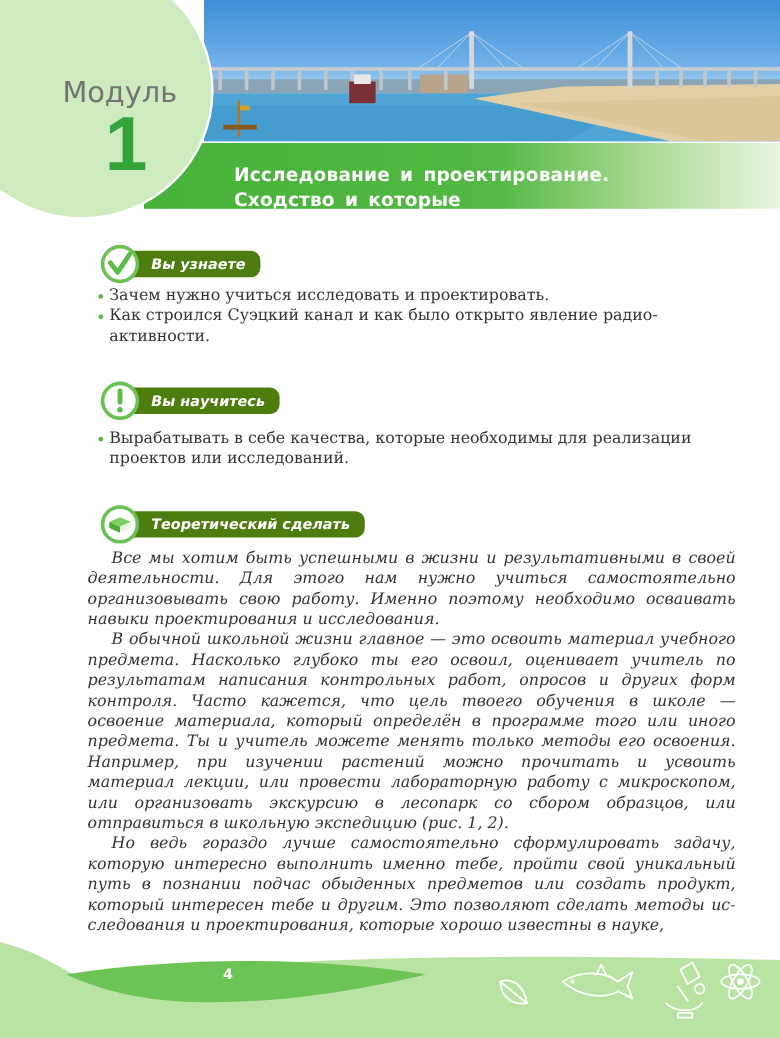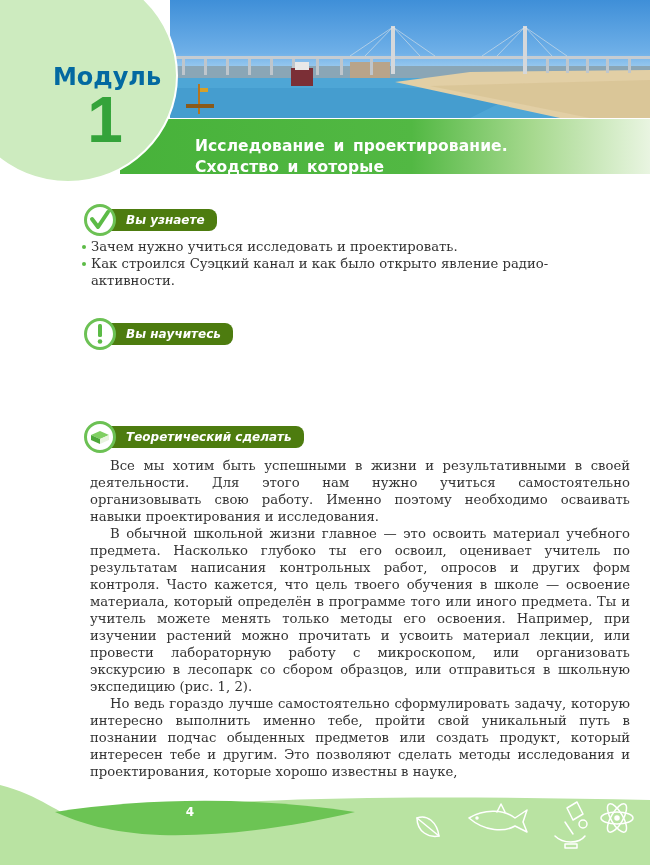--- a/index.html
+++ b/index.html
@@ -24,22 +24,22 @@
       font-family: "DejaVu Sans", sans-serif; font-weight: bold; font-size: 15.5px;
       line-height: 21px; color: #ffffff; letter-spacing: 0.1px; word-spacing: 3px;
     }
 
     
     .module-circle {
       position: absolute; left: -42px; top: -32px; width: 220px; height: 215px;
       border-radius: 50%; background: #cdebbf; border: 2px solid #ffffff;
     }
     .module-word {
-      position: absolute; left: 52px; top: 63px; width: 110px; text-align: center;
-      font-family: "DejaVu Sans", sans-serif; font-size: 24px; font-weight: bold; color: #0369a1;
+      position: absolute; left: 52px; top: 63px; width: 110px; text-align: left;
+      font-family: "DejaVu Sans", sans-serif; font-size: 24px; font-weight: normal; color: #737373;
     }
     .module-num {
       position: absolute; left: 60px; top: 88px; width: 90px; text-align: center;
       font-family: "Liberation Sans", sans-serif; font-size: 64px; font-weight: bold; color: #34a33a;
       line-height: 64px;
     }
 
     
     .tag {
       position: absolute; left: 84px; height: 30px;
@@ -59,22 +59,22 @@
     
     .list { position: absolute; left: 82px; width: 540px; font-size: 13.2px; line-height: 17px; color: #333; }
     .list li { list-style: none; position: relative; padding-left: 9px; }
     .list li::before {
       content: ""; position: absolute; left: 0; top: 7px; width: 4px; height: 4px;
       border-radius: 50%; background: #5cbb46;
     }
 
     
     .body-text {
-      position: absolute; left: 90px; top: 457px; width: 540px;
-      font-size: 13.2px; line-height: 17px; color: #333; text-align: justify;
+      position: absolute; left: 73px; top: 457px; width: 540px;
+      font-size: 13.2px; line-height: 17px; color: #333; text-align: justify; font-style: italic;
     }
     .body-text p { text-indent: 20px; }
 
     
     .footer { position: absolute; left: 0; top: 775px; width: 650px; height: 90px; }
     .page-num {
       position: absolute; left: 180px; top: 805px; width: 20px; text-align: center;
       font-family: "DejaVu Sans", sans-serif; font-weight: bold; font-size: 12px; color: #ffffff;
     }
     .footer-icons { position: absolute; left: 405px; top: 800px; }
@@ -162,20 +162,21 @@
 <div class="tag" style="top:320px;">
   <div class="badge">
     <svg width="22" height="22" viewBox="0 0 22 22">
         <rect x="9" y="1" width="4" height="13" rx="1.5" fill="#5cbb46"></rect>
         <circle cx="11" cy="18.5" r="2.3" fill="#5cbb46"></circle>
       </svg>
   </div>
   <div class="pill">Вы научитесь</div>
 </div>
 <ul class="list" style="top:357px;">
+  <li>Вырабатывать в себе качества, которые необходимы для реализа­ции проектов или исследований.</li>
 </ul>
 
 <div class="tag" style="top:423px;">
   <div class="badge">
     <svg width="22" height="22" viewBox="0 0 22 22">
       <polygon points="2,9 11,5 20,9 11,13" fill="#7fcf62"></polygon>
       <polygon points="2,9 11,13 11,18 2,14" fill="#4ea83a"></polygon>
       <polygon points="11,13 20,9 20,14 11,18" fill="#e7f4de"></polygon>
     </svg>
   </div>

